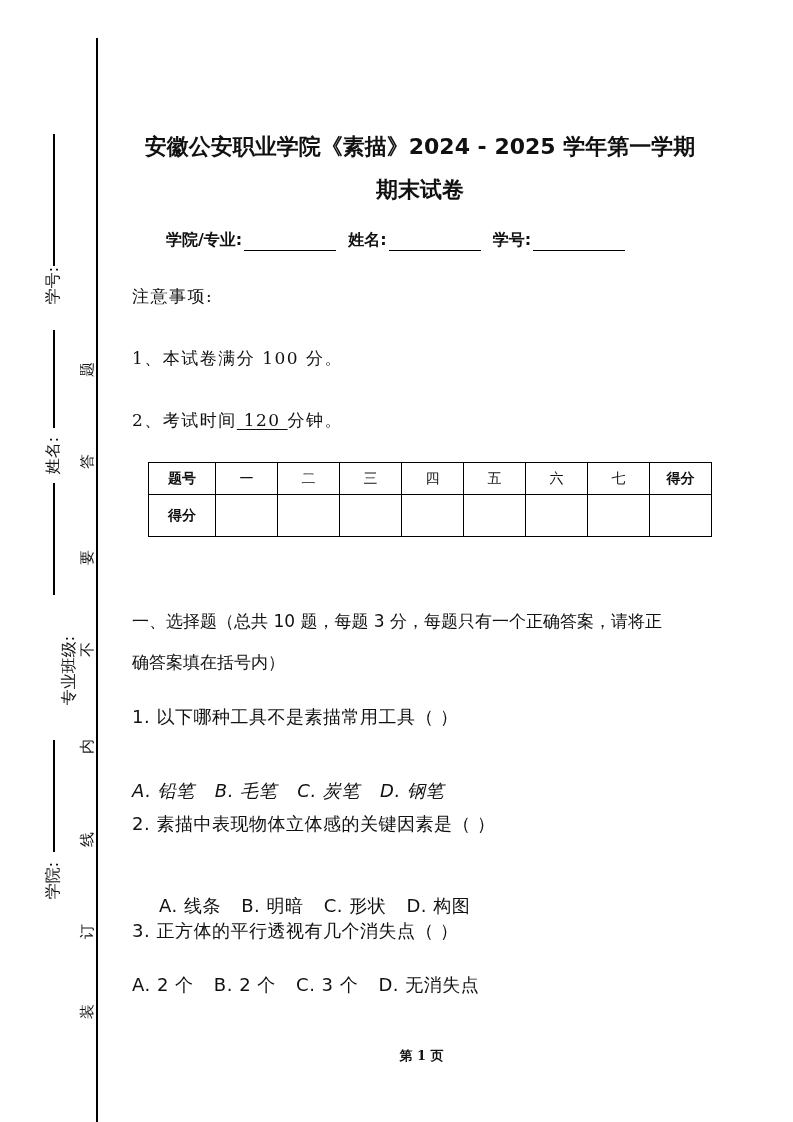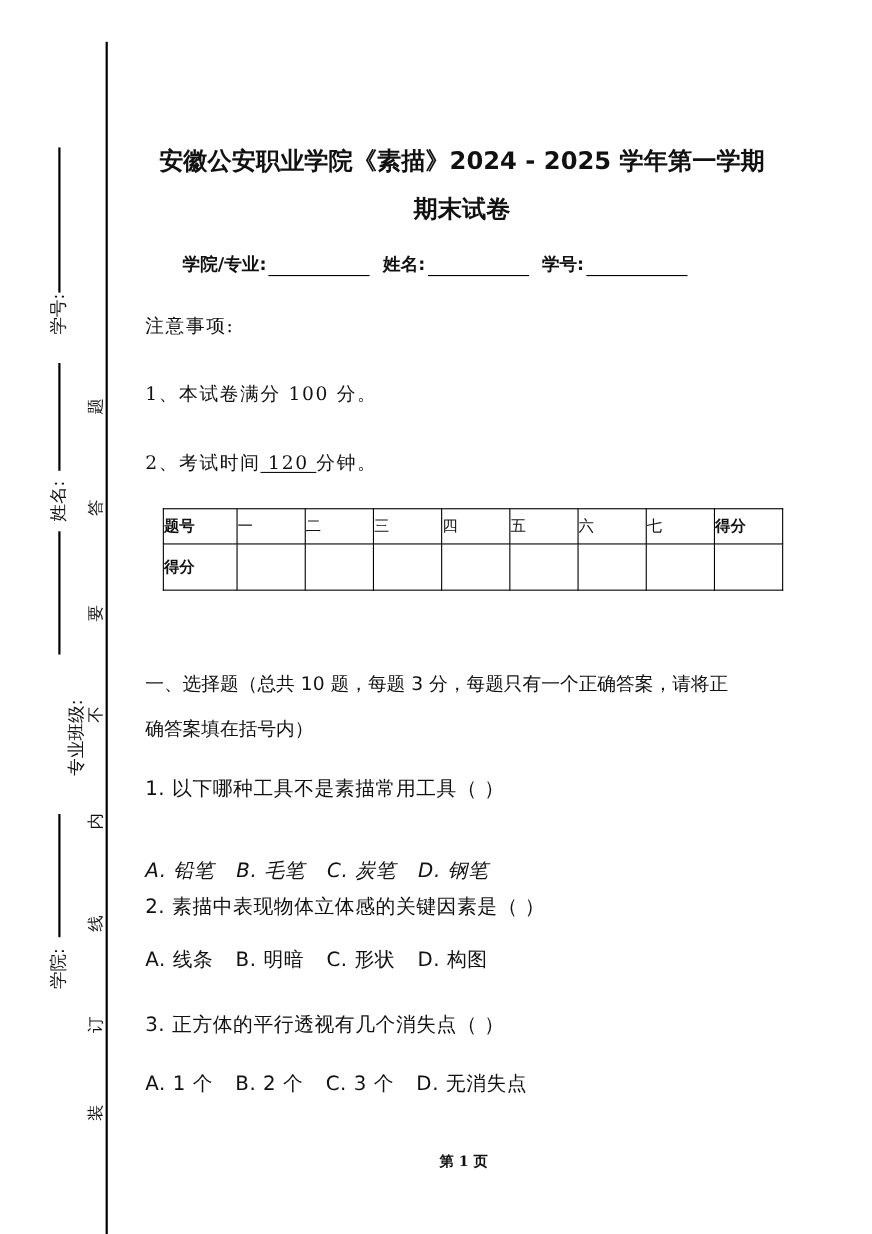--- a/index.html
+++ b/index.html
@@ -27,21 +27,21 @@
               font-family: "DejaVu Sans", "Liberation Sans", sans-serif; display: flex; gap: 0; align-items: center; }
   .info-item { display: flex; align-items: flex-end; margin-right: 12px; }
   .info-blank { display: inline-block; width: 92px; border-bottom: 1.5px solid #000; height: 18px; margin-left: 2px; }
 
   .text { position: absolute; left: 132px; font-size: 17px; letter-spacing: 1.5px; white-space: nowrap; }
   .underlined { text-decoration: underline; text-underline-offset: 3px; }
 
   
   table.score { position: absolute; top: 462px; left: 148px; border-collapse: collapse;
                 font-family: "DejaVu Sans", "Liberation Sans", sans-serif; font-size: 14px; }
-  table.score td { border: 1.3px solid #000; text-align: left; padding: 0; }
+  table.score td { border: 1.3px solid #000; text-align: center; padding: 0; }
   table.score tr.head td { height: 31px; }
   table.score tr.row-score td { height: 41px; }
   table.score tr.row-grader td { height: 50px; }
   table.score td.hdr { font-weight: bold; }
 
   .q { font-family: "DejaVu Sans", "Liberation Sans", sans-serif; font-size: 18px; letter-spacing: 0.5px; }
   .section { font-family: "DejaVu Sans", "Liberation Sans", sans-serif; font-size: 17px; }
   .opts span.opt { margin-right: 14px; }
 
   .footer { position: absolute; top: 1047px; left: 0; width: 793px; text-align: center;
@@ -126,28 +126,28 @@
 
 <div class="text q" style="top:705px;">1. 以下哪种工具不是素描常用工具（   ）</div>
 <div class="text q opts" style="top:779px;font-style:italic;">
   <span class="opt">A. 铅笔</span>
   <span class="opt">B. 毛笔</span>
   <span class="opt">C. 炭笔</span>
   <span class="opt">D. 钢笔</span>
 </div>
 
 <div class="text q" style="top:812px;">2. 素描中表现物体立体感的关键因素是（   ）</div>
-<div class="text q opts" style="top:860px;">
+<div class="text q opts" style="top:894px;margin-left:27px;">
   <span class="opt">A. 线条</span>
   <span class="opt">B. 明暗</span>
   <span class="opt">C. 形状</span>
   <span class="opt">D. 构图</span>
 </div>
 
 <div class="text q" style="top:919px;">3. 正方体的平行透视有几个消失点（   ）</div>
 <div class="text q opts" style="top:973px;">
-  <span class="opt">A. 1 个</span>
+  <span class="opt">A. 2 个</span>
   <span class="opt">B. 2 个</span>
   <span class="opt">C. 3 个</span>
   <span class="opt">D. 无消失点</span>
 </div>
 
 <div class="footer">第 1 页</div>
 
 </body></html>

